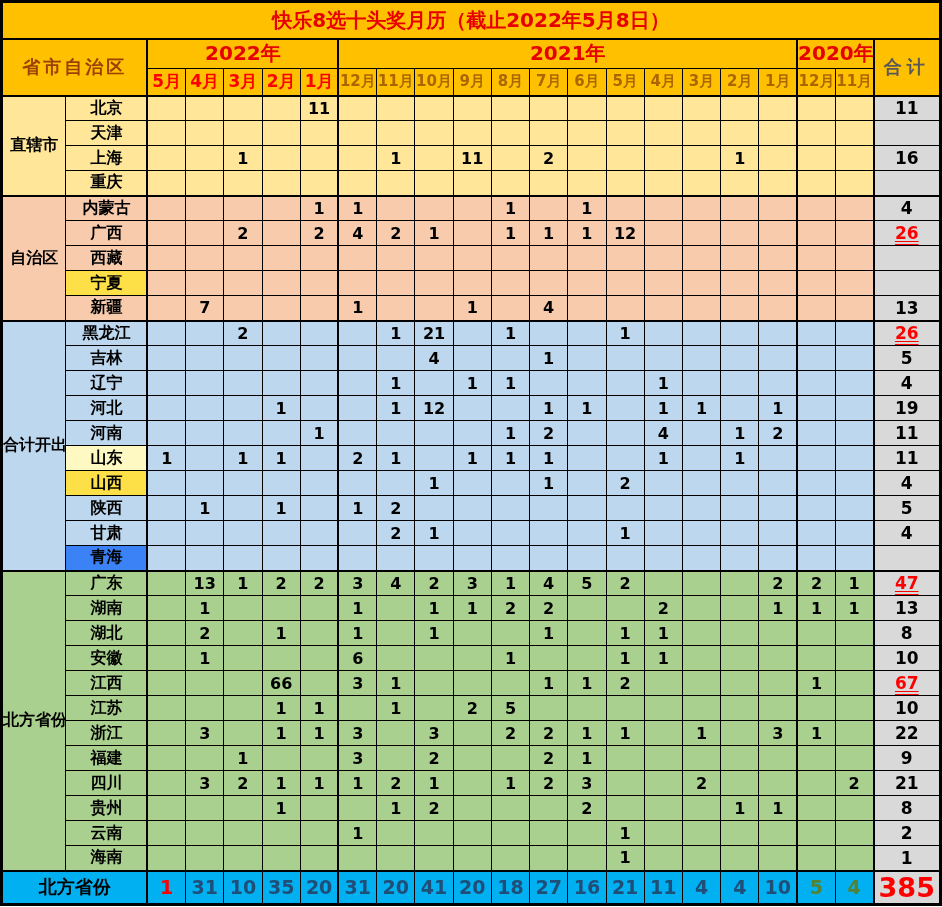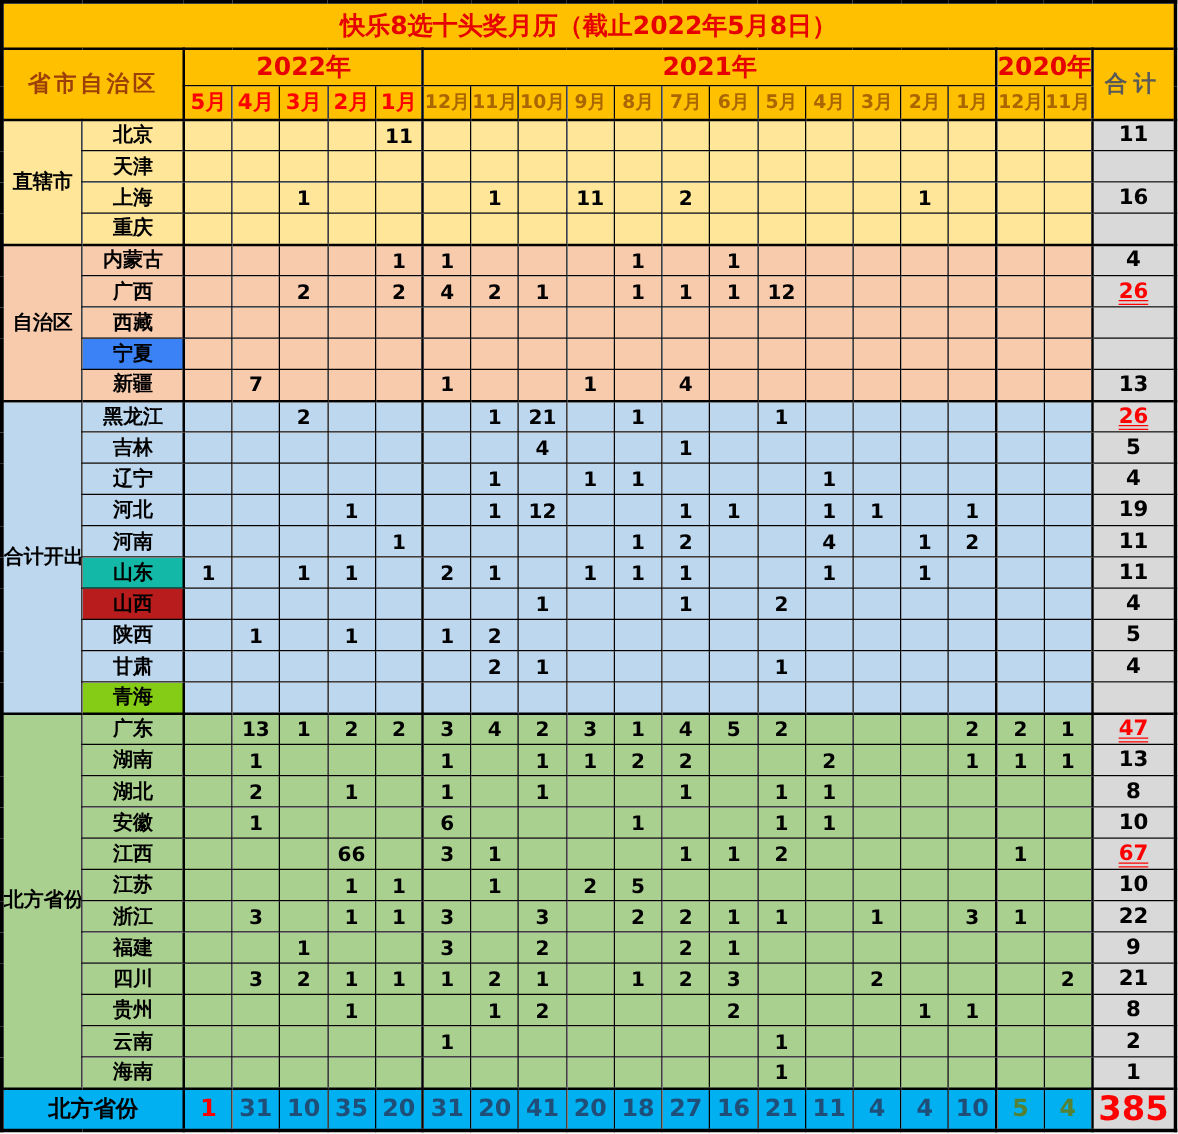--- a/index.html
+++ b/index.html
@@ -256,21 +256,21 @@
           <td class="num-cell" style="background: rgb(248, 203, 173);"></td>
           <td class="num-cell" style="background: rgb(248, 203, 173);"></td>
           <td class="num-cell" style="background: rgb(248, 203, 173);"></td>
           <td class="num-cell" style="background: rgb(248, 203, 173);"></td>
           <td class="num-cell thick-r" style="background: rgb(248, 203, 173);"></td>
           <td class="num-cell" style="background: rgb(248, 203, 173);"></td>
           <td class="num-cell thick-r" style="background: rgb(248, 203, 173);"></td>
           <td class="total-cell"></td>
         </tr>
         <tr>
-          <td class="prov-cell" style="background: #3b82f6;">宁夏</td>
+          <td class="prov-cell" style="background: #fde047;">宁夏</td>
           <td class="num-cell" style="background: rgb(248, 203, 173);"></td>
           <td class="num-cell" style="background: rgb(248, 203, 173);"></td>
           <td class="num-cell" style="background: rgb(248, 203, 173);"></td>
           <td class="num-cell" style="background: rgb(248, 203, 173);"></td>
           <td class="num-cell thick-r" style="background: rgb(248, 203, 173);"></td>
           <td class="num-cell" style="background: rgb(248, 203, 173);"></td>
           <td class="num-cell" style="background: rgb(248, 203, 173);"></td>
           <td class="num-cell" style="background: rgb(248, 203, 173);"></td>
           <td class="num-cell" style="background: rgb(248, 203, 173);"></td>
           <td class="num-cell" style="background: rgb(248, 203, 173);"></td>
@@ -418,21 +418,21 @@
           <td class="num-cell" style="background: rgb(189, 215, 238);"></td>
           <td class="num-cell" style="background: rgb(189, 215, 238);">4</td>
           <td class="num-cell" style="background: rgb(189, 215, 238);"></td>
           <td class="num-cell" style="background: rgb(189, 215, 238);">1</td>
           <td class="num-cell thick-r" style="background: rgb(189, 215, 238);">2</td>
           <td class="num-cell" style="background: rgb(189, 215, 238);"></td>
           <td class="num-cell thick-r" style="background: rgb(189, 215, 238);"></td>
           <td class="total-cell">11</td>
         </tr>
         <tr>
-          <td class="prov-cell" style="background: #14b8a6;">山东</td>
+          <td class="prov-cell" style="background: #fef9c3;">山东</td>
           <td class="num-cell" style="background: rgb(189, 215, 238);">1</td>
           <td class="num-cell" style="background: rgb(189, 215, 238);"></td>
           <td class="num-cell" style="background: rgb(189, 215, 238);">1</td>
           <td class="num-cell" style="background: rgb(189, 215, 238);">1</td>
           <td class="num-cell thick-r" style="background: rgb(189, 215, 238);"></td>
           <td class="num-cell" style="background: rgb(189, 215, 238);">2</td>
           <td class="num-cell" style="background: rgb(189, 215, 238);">1</td>
           <td class="num-cell" style="background: rgb(189, 215, 238);"></td>
           <td class="num-cell" style="background: rgb(189, 215, 238);">1</td>
           <td class="num-cell" style="background: rgb(189, 215, 238);">1</td>
@@ -441,21 +441,21 @@
           <td class="num-cell" style="background: rgb(189, 215, 238);"></td>
           <td class="num-cell" style="background: rgb(189, 215, 238);">1</td>
           <td class="num-cell" style="background: rgb(189, 215, 238);"></td>
           <td class="num-cell" style="background: rgb(189, 215, 238);">1</td>
           <td class="num-cell thick-r" style="background: rgb(189, 215, 238);"></td>
           <td class="num-cell" style="background: rgb(189, 215, 238);"></td>
           <td class="num-cell thick-r" style="background: rgb(189, 215, 238);"></td>
           <td class="total-cell">11</td>
         </tr>
         <tr>
-          <td class="prov-cell" style="background: #b91c1c;">山西</td>
+          <td class="prov-cell" style="background: #fde047;">山西</td>
           <td class="num-cell" style="background: rgb(189, 215, 238);"></td>
           <td class="num-cell" style="background: rgb(189, 215, 238);"></td>
           <td class="num-cell" style="background: rgb(189, 215, 238);"></td>
           <td class="num-cell" style="background: rgb(189, 215, 238);"></td>
           <td class="num-cell thick-r" style="background: rgb(189, 215, 238);"></td>
           <td class="num-cell" style="background: rgb(189, 215, 238);"></td>
           <td class="num-cell" style="background: rgb(189, 215, 238);"></td>
           <td class="num-cell" style="background: rgb(189, 215, 238);">1</td>
           <td class="num-cell" style="background: rgb(189, 215, 238);"></td>
           <td class="num-cell" style="background: rgb(189, 215, 238);"></td>
@@ -510,21 +510,21 @@
           <td class="num-cell" style="background: rgb(189, 215, 238);">1</td>
           <td class="num-cell" style="background: rgb(189, 215, 238);"></td>
           <td class="num-cell" style="background: rgb(189, 215, 238);"></td>
           <td class="num-cell" style="background: rgb(189, 215, 238);"></td>
           <td class="num-cell thick-r" style="background: rgb(189, 215, 238);"></td>
           <td class="num-cell" style="background: rgb(189, 215, 238);"></td>
           <td class="num-cell thick-r" style="background: rgb(189, 215, 238);"></td>
           <td class="total-cell">4</td>
         </tr>
         <tr>
-          <td class="prov-cell sec-end" style="background: #84cc16;">青海</td>
+          <td class="prov-cell sec-end" style="background: #3b82f6;">青海</td>
           <td class="num-cell sec-end" style="background: rgb(189, 215, 238);"></td>
           <td class="num-cell sec-end" style="background: rgb(189, 215, 238);"></td>
           <td class="num-cell sec-end" style="background: rgb(189, 215, 238);"></td>
           <td class="num-cell sec-end" style="background: rgb(189, 215, 238);"></td>
           <td class="num-cell thick-r sec-end" style="background: rgb(189, 215, 238);"></td>
           <td class="num-cell sec-end" style="background: rgb(189, 215, 238);"></td>
           <td class="num-cell sec-end" style="background: rgb(189, 215, 238);"></td>
           <td class="num-cell sec-end" style="background: rgb(189, 215, 238);"></td>
           <td class="num-cell sec-end" style="background: rgb(189, 215, 238);"></td>
           <td class="num-cell sec-end" style="background: rgb(189, 215, 238);"></td>

